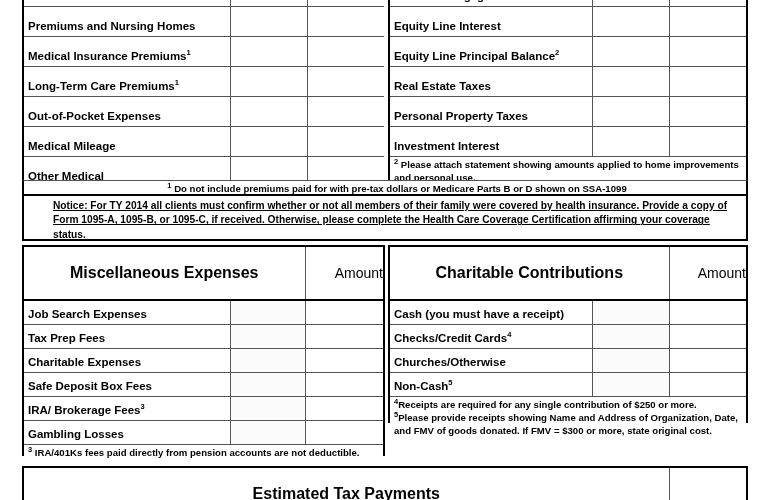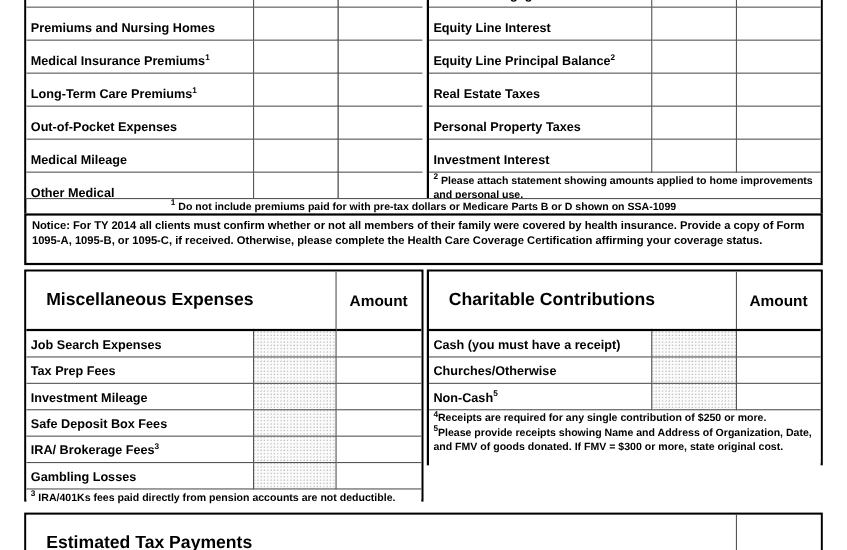--- a/index.html
+++ b/index.html
@@ -17,59 +17,60 @@
     padding:0 0 0 4px;
     font-size:11.5px;
     font-weight:bold;
     vertical-align:bottom;
     line-height:1.0;
     border:1px solid #000;
     background:#fff;
   }
   .lbl{vertical-align:bottom;padding-bottom:3px;}
   .hdr{
+    text-align:center;
     font-size:16px;
     font-weight:bold;
     vertical-align:middle;
     padding:18px;
   }
   .amt-hdr{
-    text-align:center;font-size:14px;font-weight:bold;
+    text-align:right;font-size:14px;font-weight:normal;
     vertical-align:middle;padding:0;
   }
   .shade{
     background-color:#fbfbfb;
     background-image:
       radial-gradient(circle at 1px 1px, #b9b9b9 0.6px, transparent 0.7px);
     background-size:3px 3px;
   }
   .note{
     font-size:9.6px;font-weight:bold;vertical-align:top;
-    padding:1px 3px 1px 4px;line-height:1.38;
+    padding:1px 3px 1px 4px;line-height:1.38;margin-left:24px;
   }
   sup{font-size:7.5px;vertical-align:super;line-height:0;}
   .supn{font-size:7.5px;vertical-align:super;line-height:0;}
 
   
   .block{position:absolute;box-sizing:border-box;border:2px solid #000;background:#fff;}
 
   
   #medical-block{left:22px;top:-26px;width:286px;}
   #medical-block table{width:100%;}
   #medical-block col.c1{width:208px;}
   #medical-block col.c2{width:77px;}
   #medical-block col.c3{width:77px;}
 
   
   #interest-block{left:388px;top:-26px;width:360px;}
 
   .row-h{height:30px;}
 
   
-  #notice-block{left:22px;top:194px;width:726px;height:47px;}
+  #notice-block{left:22px;top:194px;width:726px;height:47px;text-decoration:underline;}
   #notice-block .note{font-size:10.2px;line-height:1.42;padding:3px 5px;}
 
   
   #misc-block{left:22px;top:245px;width:363px;height:211px;}
   #charity-block{left:388px;top:245px;width:360px;height:178px;}
 
   
   #est-block{left:22px;top:466px;width:726px;height:60px;}
 
   .inner{width:100%;border-collapse:collapse;table-layout:fixed;}
@@ -201,21 +202,21 @@
           <td class="lbl noborder-l"><span>Job Search Expenses</span></td>
           <td class="shade"></td>
           <td class="noborder-r"></td>
         </tr>
         <tr style="height:24px">
           <td class="lbl noborder-l"><span>Tax Prep Fees</span></td>
           <td class="shade"></td>
           <td class="noborder-r"></td>
         </tr>
         <tr style="height:24px">
-          <td class="lbl noborder-l"><span>Investment Mileage</span></td>
+          <td class="lbl noborder-l"><span>Charitable Expenses</span></td>
           <td class="shade"></td>
           <td class="noborder-r"></td>
         </tr>
         <tr style="height:24px">
           <td class="lbl noborder-l"><span>Safe Deposit Box Fees</span></td>
           <td class="shade"></td>
           <td class="noborder-r"></td>
         </tr>
         <tr style="height:24px">
           <td class="lbl noborder-l"><span>IRA/ Brokerage Fees</span><sup class="supn">3</sup></td>
@@ -241,20 +242,25 @@
           <col style="width:77px">
           <col style="width:77px">
         </colgroup>
       <tbody>
         <tr class="hdrrow" style="height:27px">
           <td class="hdr noborder-l" colspan="2">Charitable Contributions</td>
           <td class="amt-hdr noborder-r">Amount</td>
         </tr>
         <tr style="height:24px">
           <td class="lbl noborder-l"><span>Cash (you must have a receipt)</span></td>
+          <td class="shade"></td>
+          <td class="noborder-r"></td>
+        </tr>
+        <tr style="height:24px">
+          <td class="lbl noborder-l"><span>Checks/Credit Cards</span><sup class="supn">4</sup></td>
           <td class="shade"></td>
           <td class="noborder-r"></td>
         </tr>
         <tr style="height:24px">
           <td class="lbl noborder-l"><span>Churches/Otherwise</span></td>
           <td class="shade"></td>
           <td class="noborder-r"></td>
         </tr>
         <tr style="height:24px">
           <td class="lbl noborder-l"><span>Non-Cash</span><sup class="supn">5</sup></td>

